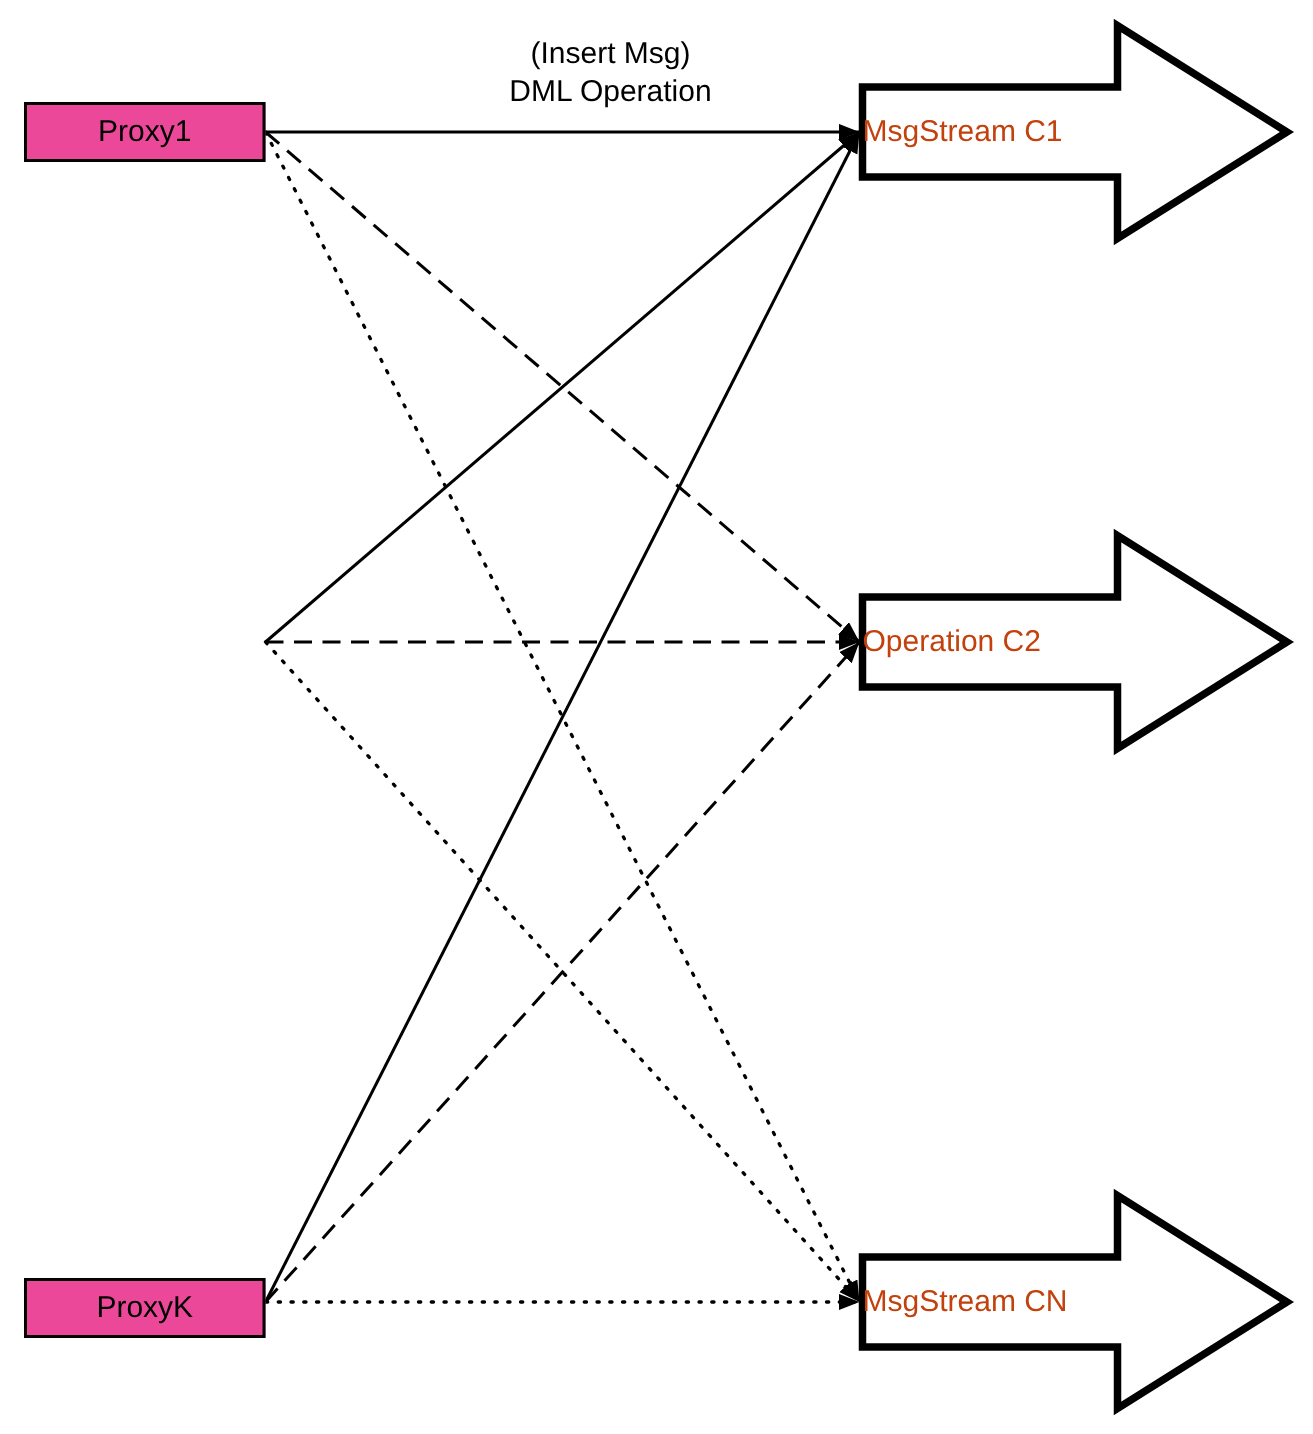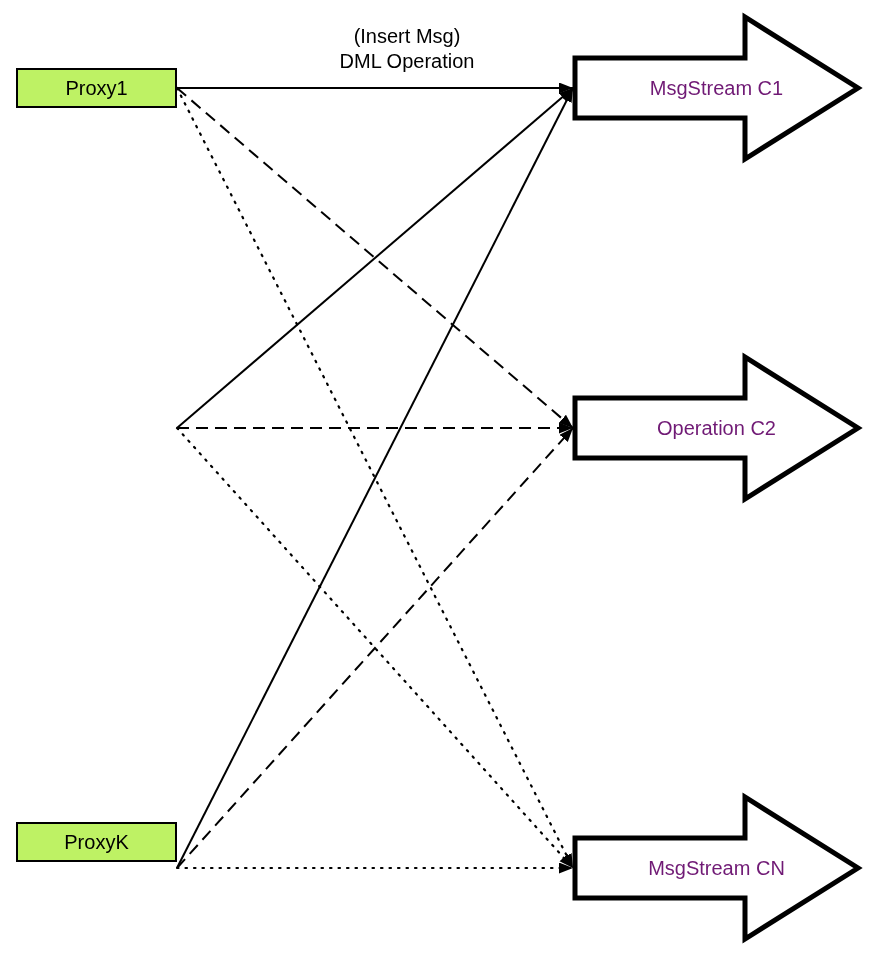--- a/index.html
+++ b/index.html
@@ -36,39 +36,39 @@
     stroke-width: 5;
     stroke-linejoin: miter;
   }
   .proxy-box {
     position: absolute;
     left: 16px;
     width: 161px;
     height: 40px;
     box-sizing: border-box;
     border: 2px solid #000000;
-    background: #bef264;
+    background: #ec4899;
     display: flex;
     align-items: center;
     justify-content: center;
     font-size: 20px;
     color: #000000;
   }
   .proxy-row1 { top: 68px; }
   .proxy-row2 { top: 408px; }
-  .proxy-row3 { top: 822px; }
+  .proxy-row3 { top: 852px; }
   .stream-label {
     position: absolute;
     left: 575px;
     width: 283px;
     height: 28px;
     line-height: 28px;
-    text-align: center;
+    text-align: left;
     font-size: 20px;
-    color: #701a75;
+    color: #c2410c;
   }
   .stream-row1 { top: 74px; }
   .stream-row2 { top: 414px; }
   .stream-row3 { top: 854px; }
   .edge-label {
     position: absolute;
     left: 272px;
     top: 24px;
     width: 270px;
     text-align: center;

